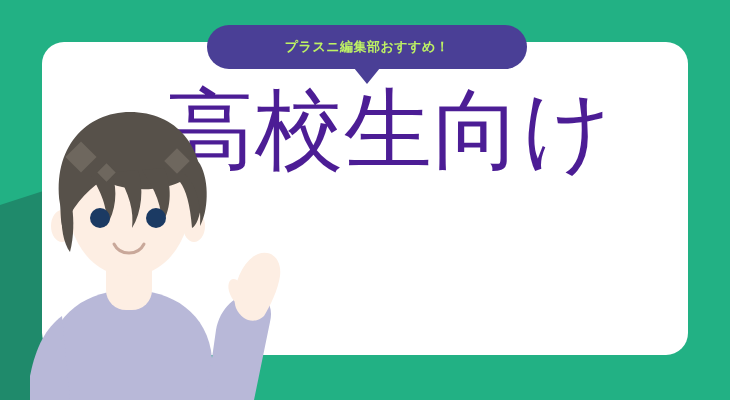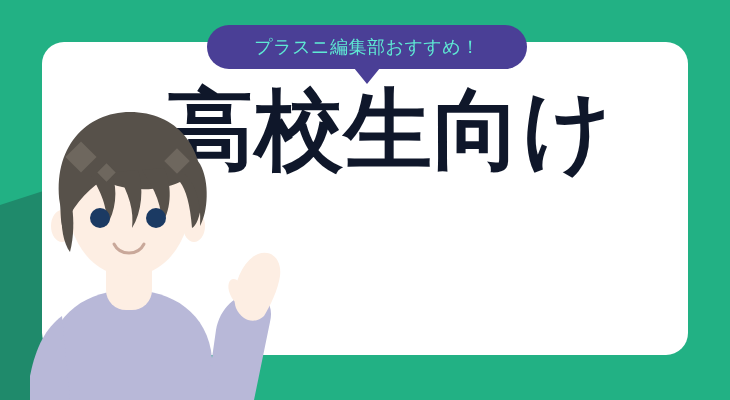--- a/index.html
+++ b/index.html
@@ -55,23 +55,23 @@
     width: 320px;
     height: 44px;
     background: #4A3F96;
     border-radius: 22px;
     display: flex;
     align-items: center;
     justify-content: center;
     z-index: 6;
   }
   .badge-text {
-    color: #5eead4;
-    font-size: 18px;
-    font-weight: normal;
+    color: #bef264;
+    font-size: 13px;
+    font-weight: bold;
     letter-spacing: 0.5px;
     white-space: nowrap;
   }
   .badge-tail {
     position: absolute;
     left: 354px;
     top: 68px;
     width: 0;
     height: 0;
     border-left: 13px solid transparent;
@@ -83,22 +83,22 @@
   
   .heading {
     position: absolute;
     left: 0;
     top: 86px;
     width: 730px;
     z-index: 4;
     pointer-events: none;
   }
   .heading-line {
-    color: #0f172a;
-    font-weight: bold;
+    color: #4c1d95;
+    font-weight: normal;
     line-height: 1.0;
     white-space: nowrap;
     letter-spacing: 1px;
   }
   .heading-line-1 {
     font-size: 88px;
     padding-left: 166px;
   }
   .heading-line-2 {
     font-size: 80px;

